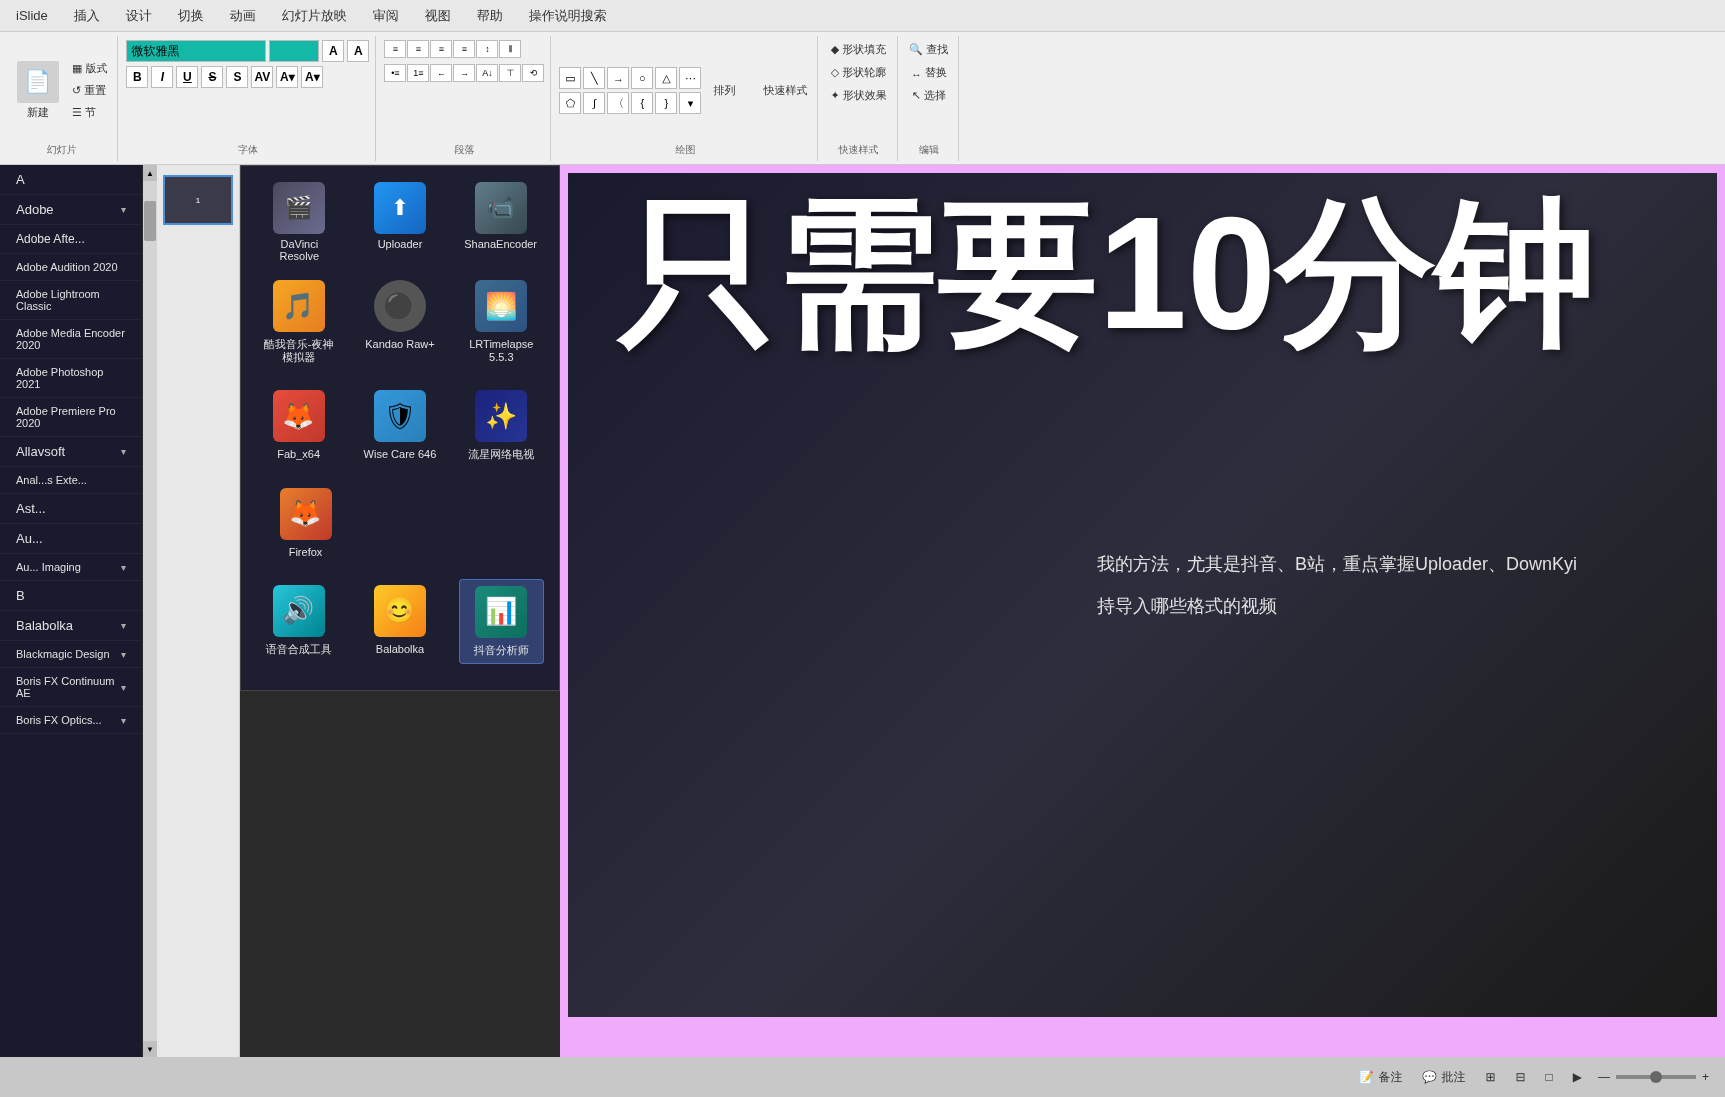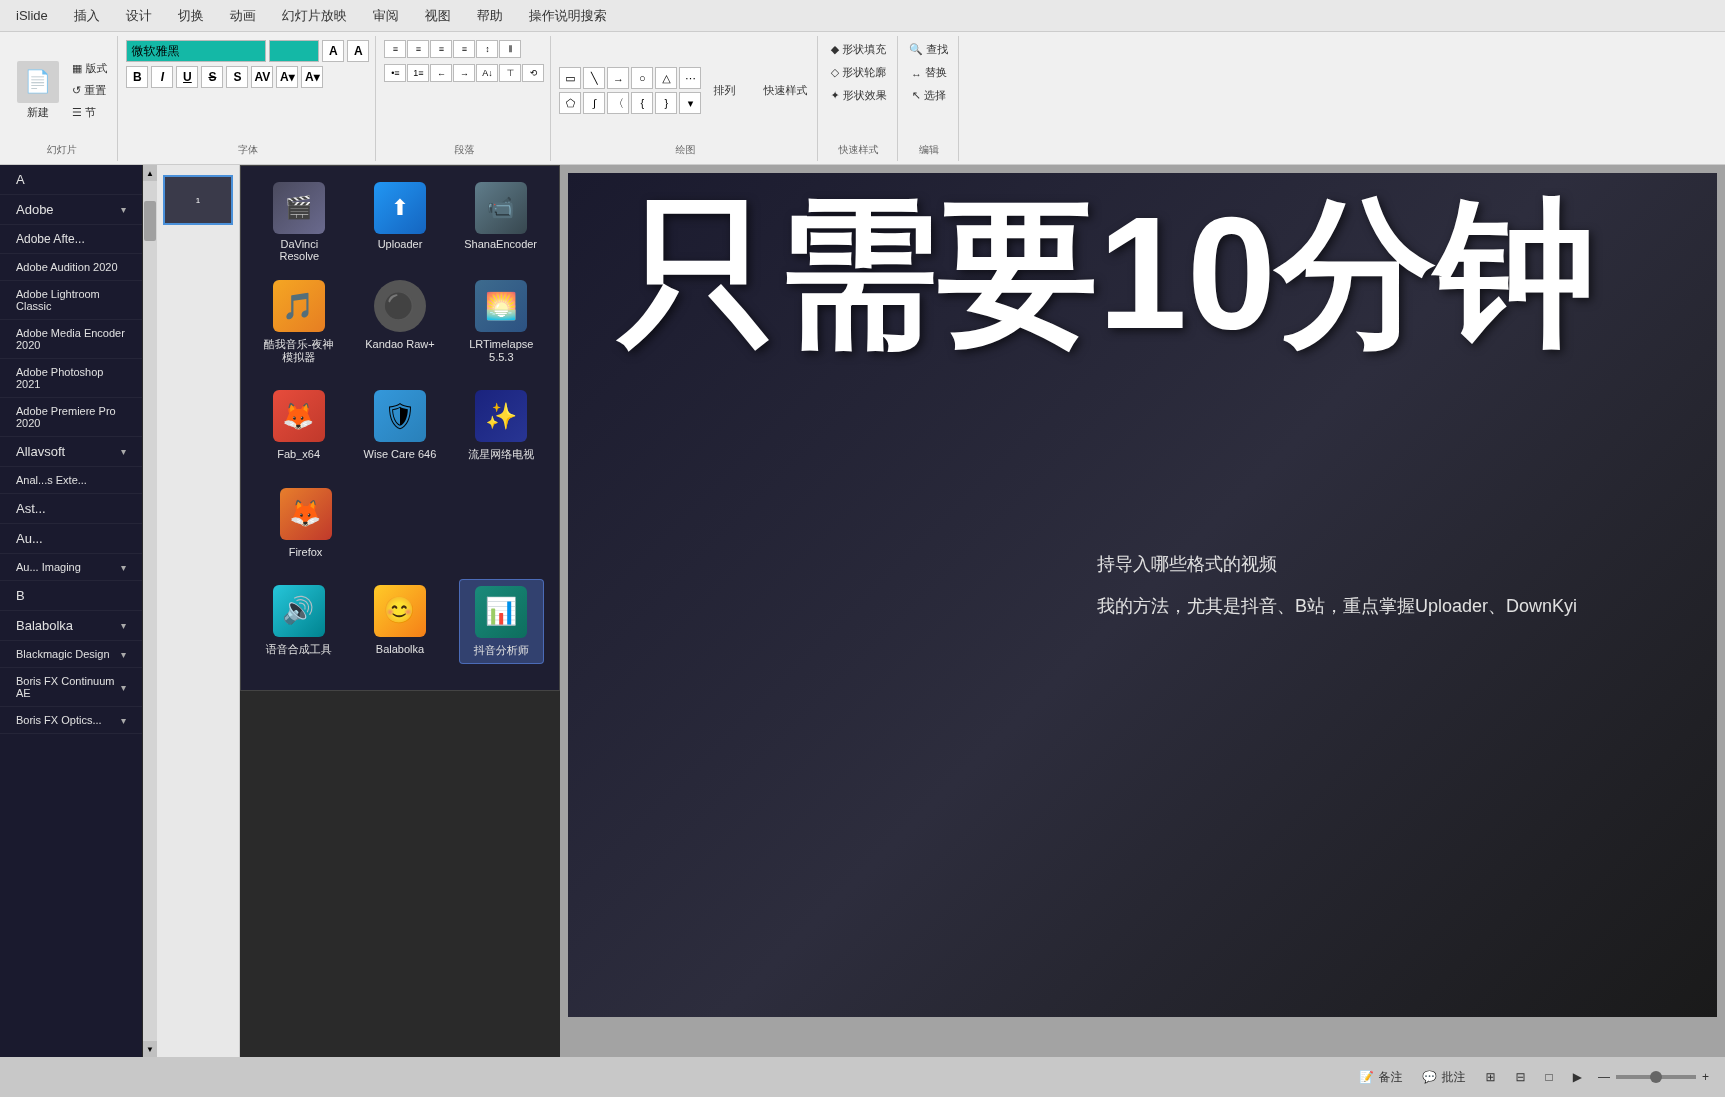--- a/index.html
+++ b/index.html
@@ -130,21 +130,21 @@
       font-size: 11px;
       color: #e0e0e0;
       text-align: center;
       line-height: 1.2;
     }
 
     
     .presentation-area {
       flex: 1;
       position: relative;
-      background: #a3a3a3;
+      background: #f0abfc;
       overflow: hidden;
     }
 
     .slide-area {
       position: absolute;
       top: 8px;
       left: 8px;
       right: 8px;
       bottom: 40px;
       background: #2a2a35;
@@ -771,22 +771,22 @@
   <div class="slide-area">
     <div class="slide-content">
 
       <div style="position:absolute;top:20px;left:50px;right:50px;z-index:10;">
         <div style="font-size:160px;font-weight:900;color:white;line-height:1;white-space:nowrap;text-shadow:3px 3px 10px rgba(0,0,0,0.6);">
           <span>只需要</span><span>10分钟</span>
         </div>
       </div>
 
       <div class="bullet-list">
+        <div class="bullet-item">我的方法，尤其是抖音、B站，重点掌握Uploader、DownKyi</div>
         <div class="bullet-item">持导入哪些格式的视频</div>
-        <div class="bullet-item">我的方法，尤其是抖音、B站，重点掌握Uploader、DownKyi</div>
       </div>
 
     </div>
   </div>
 </div>
 
 <div class="status-bar">
   <div class="status-icon">
     <span>📝</span>
     <span>备注</span>

